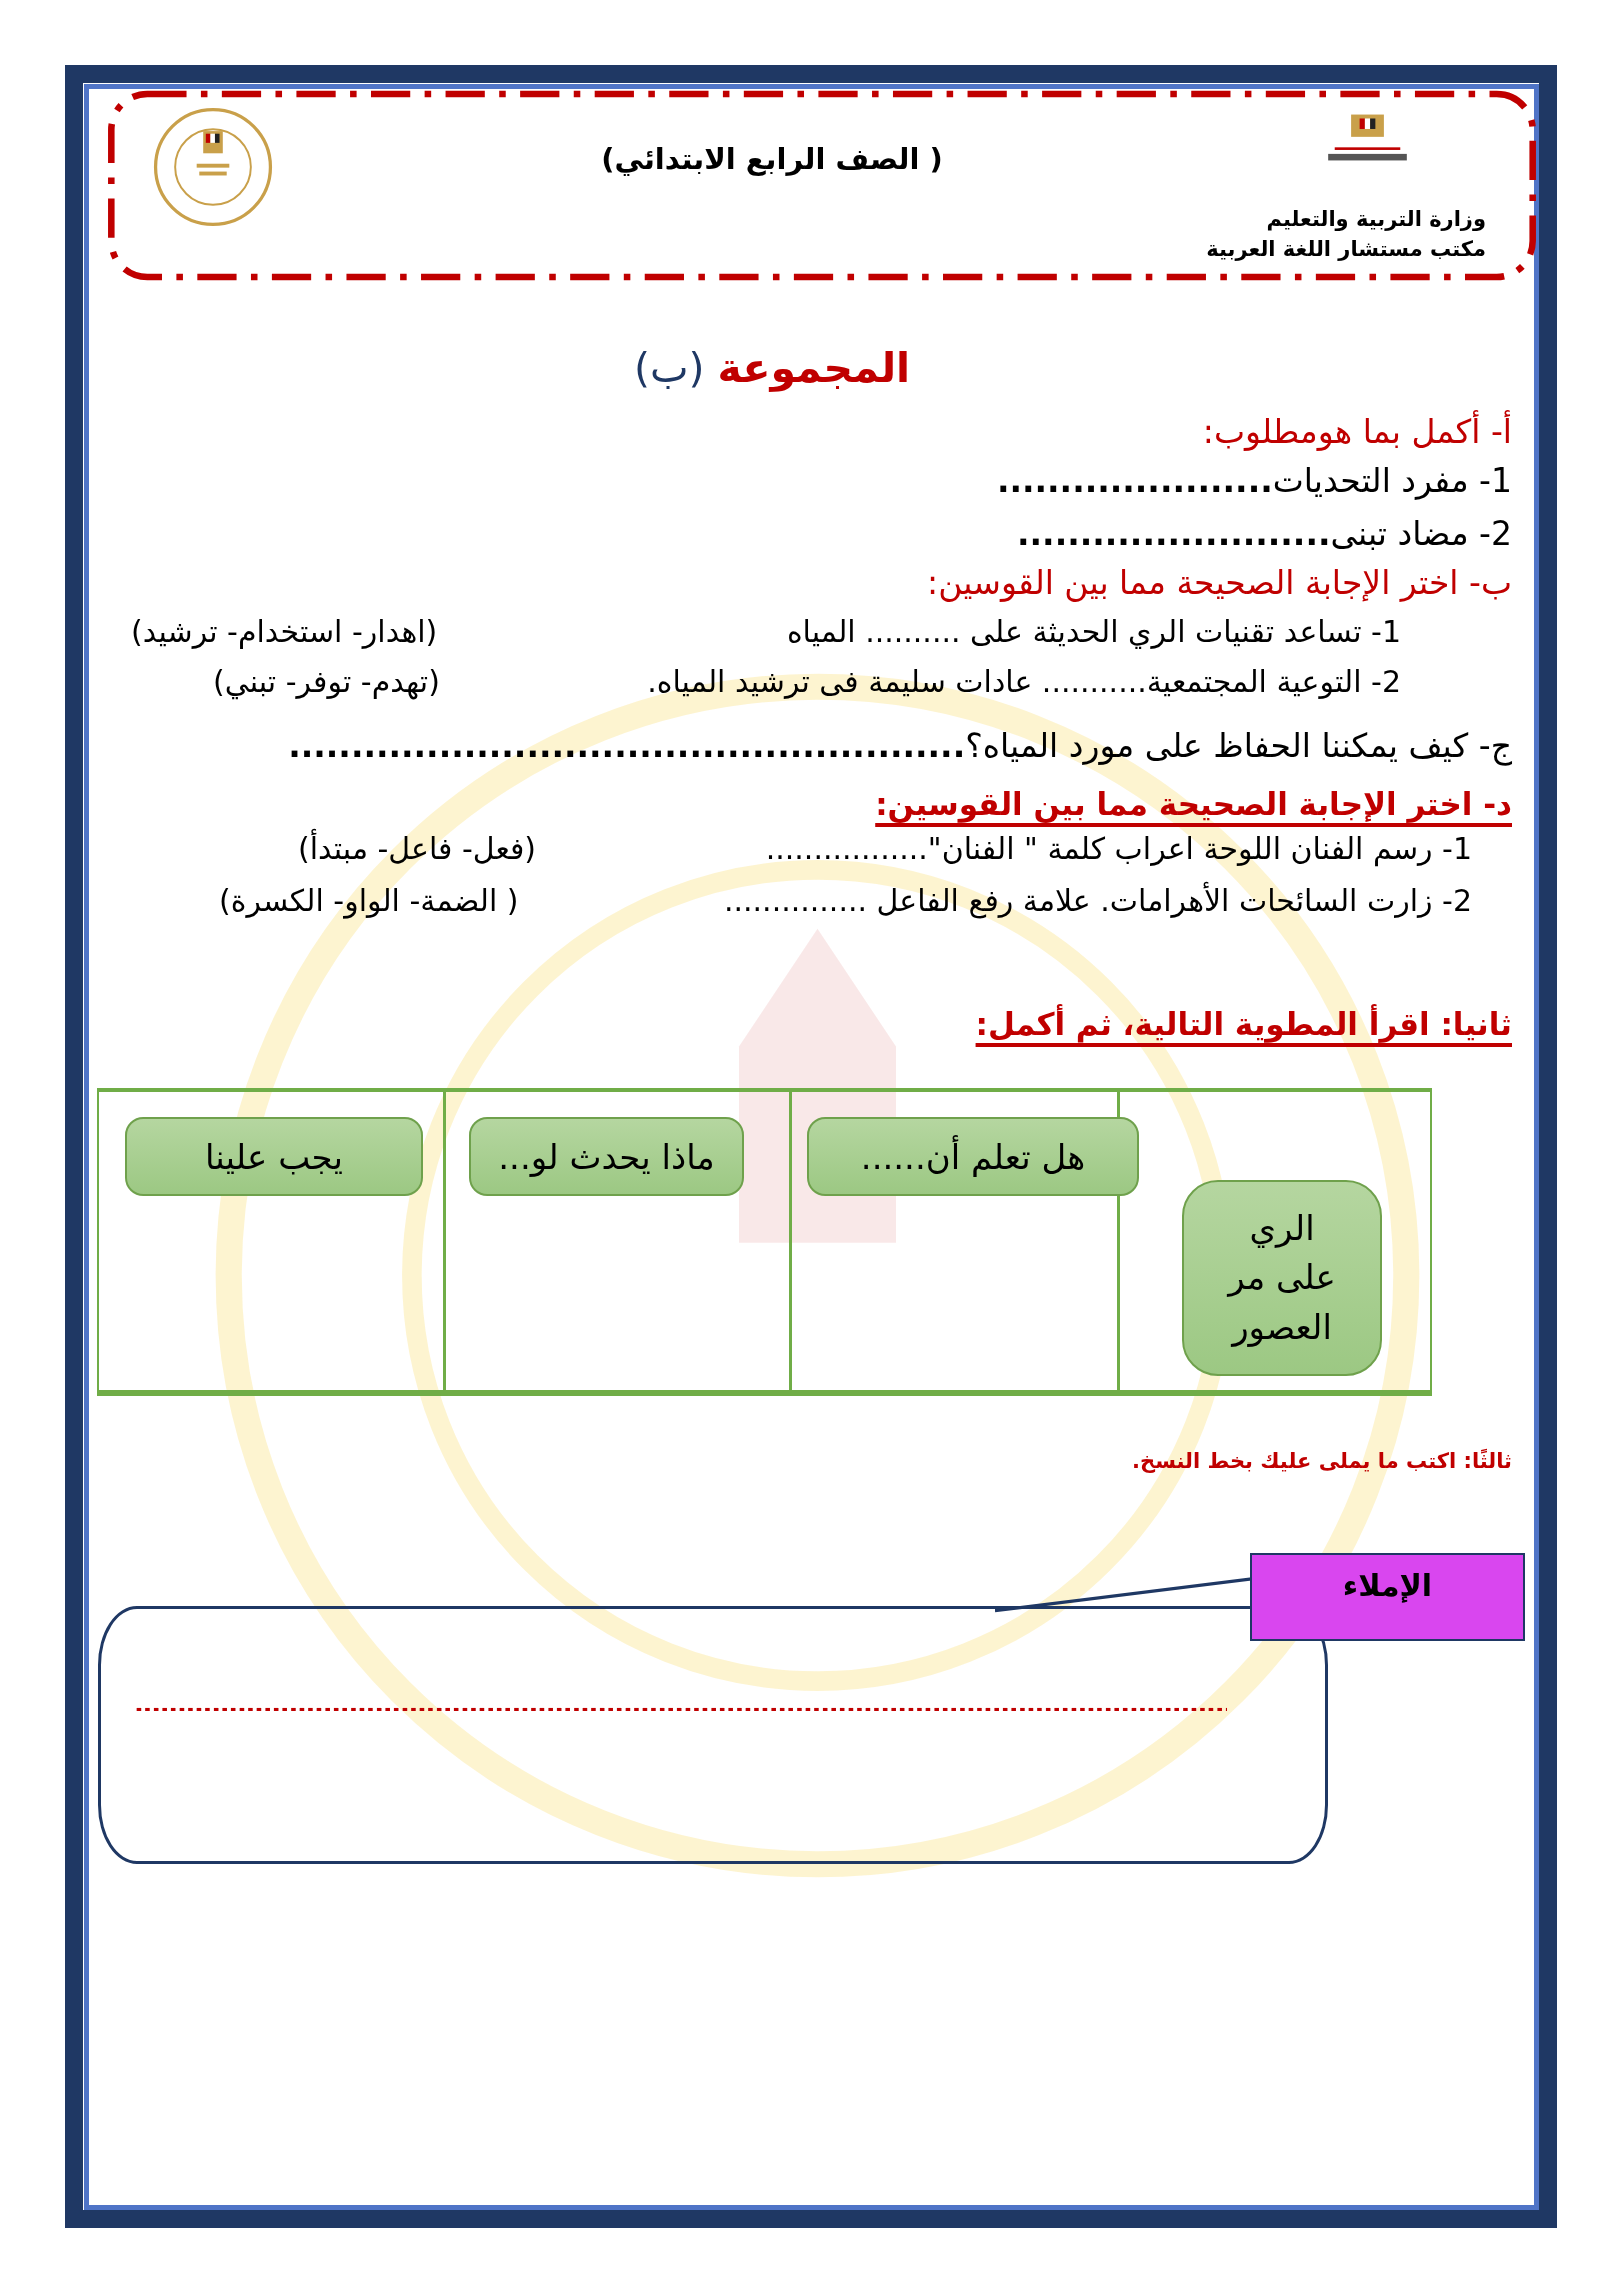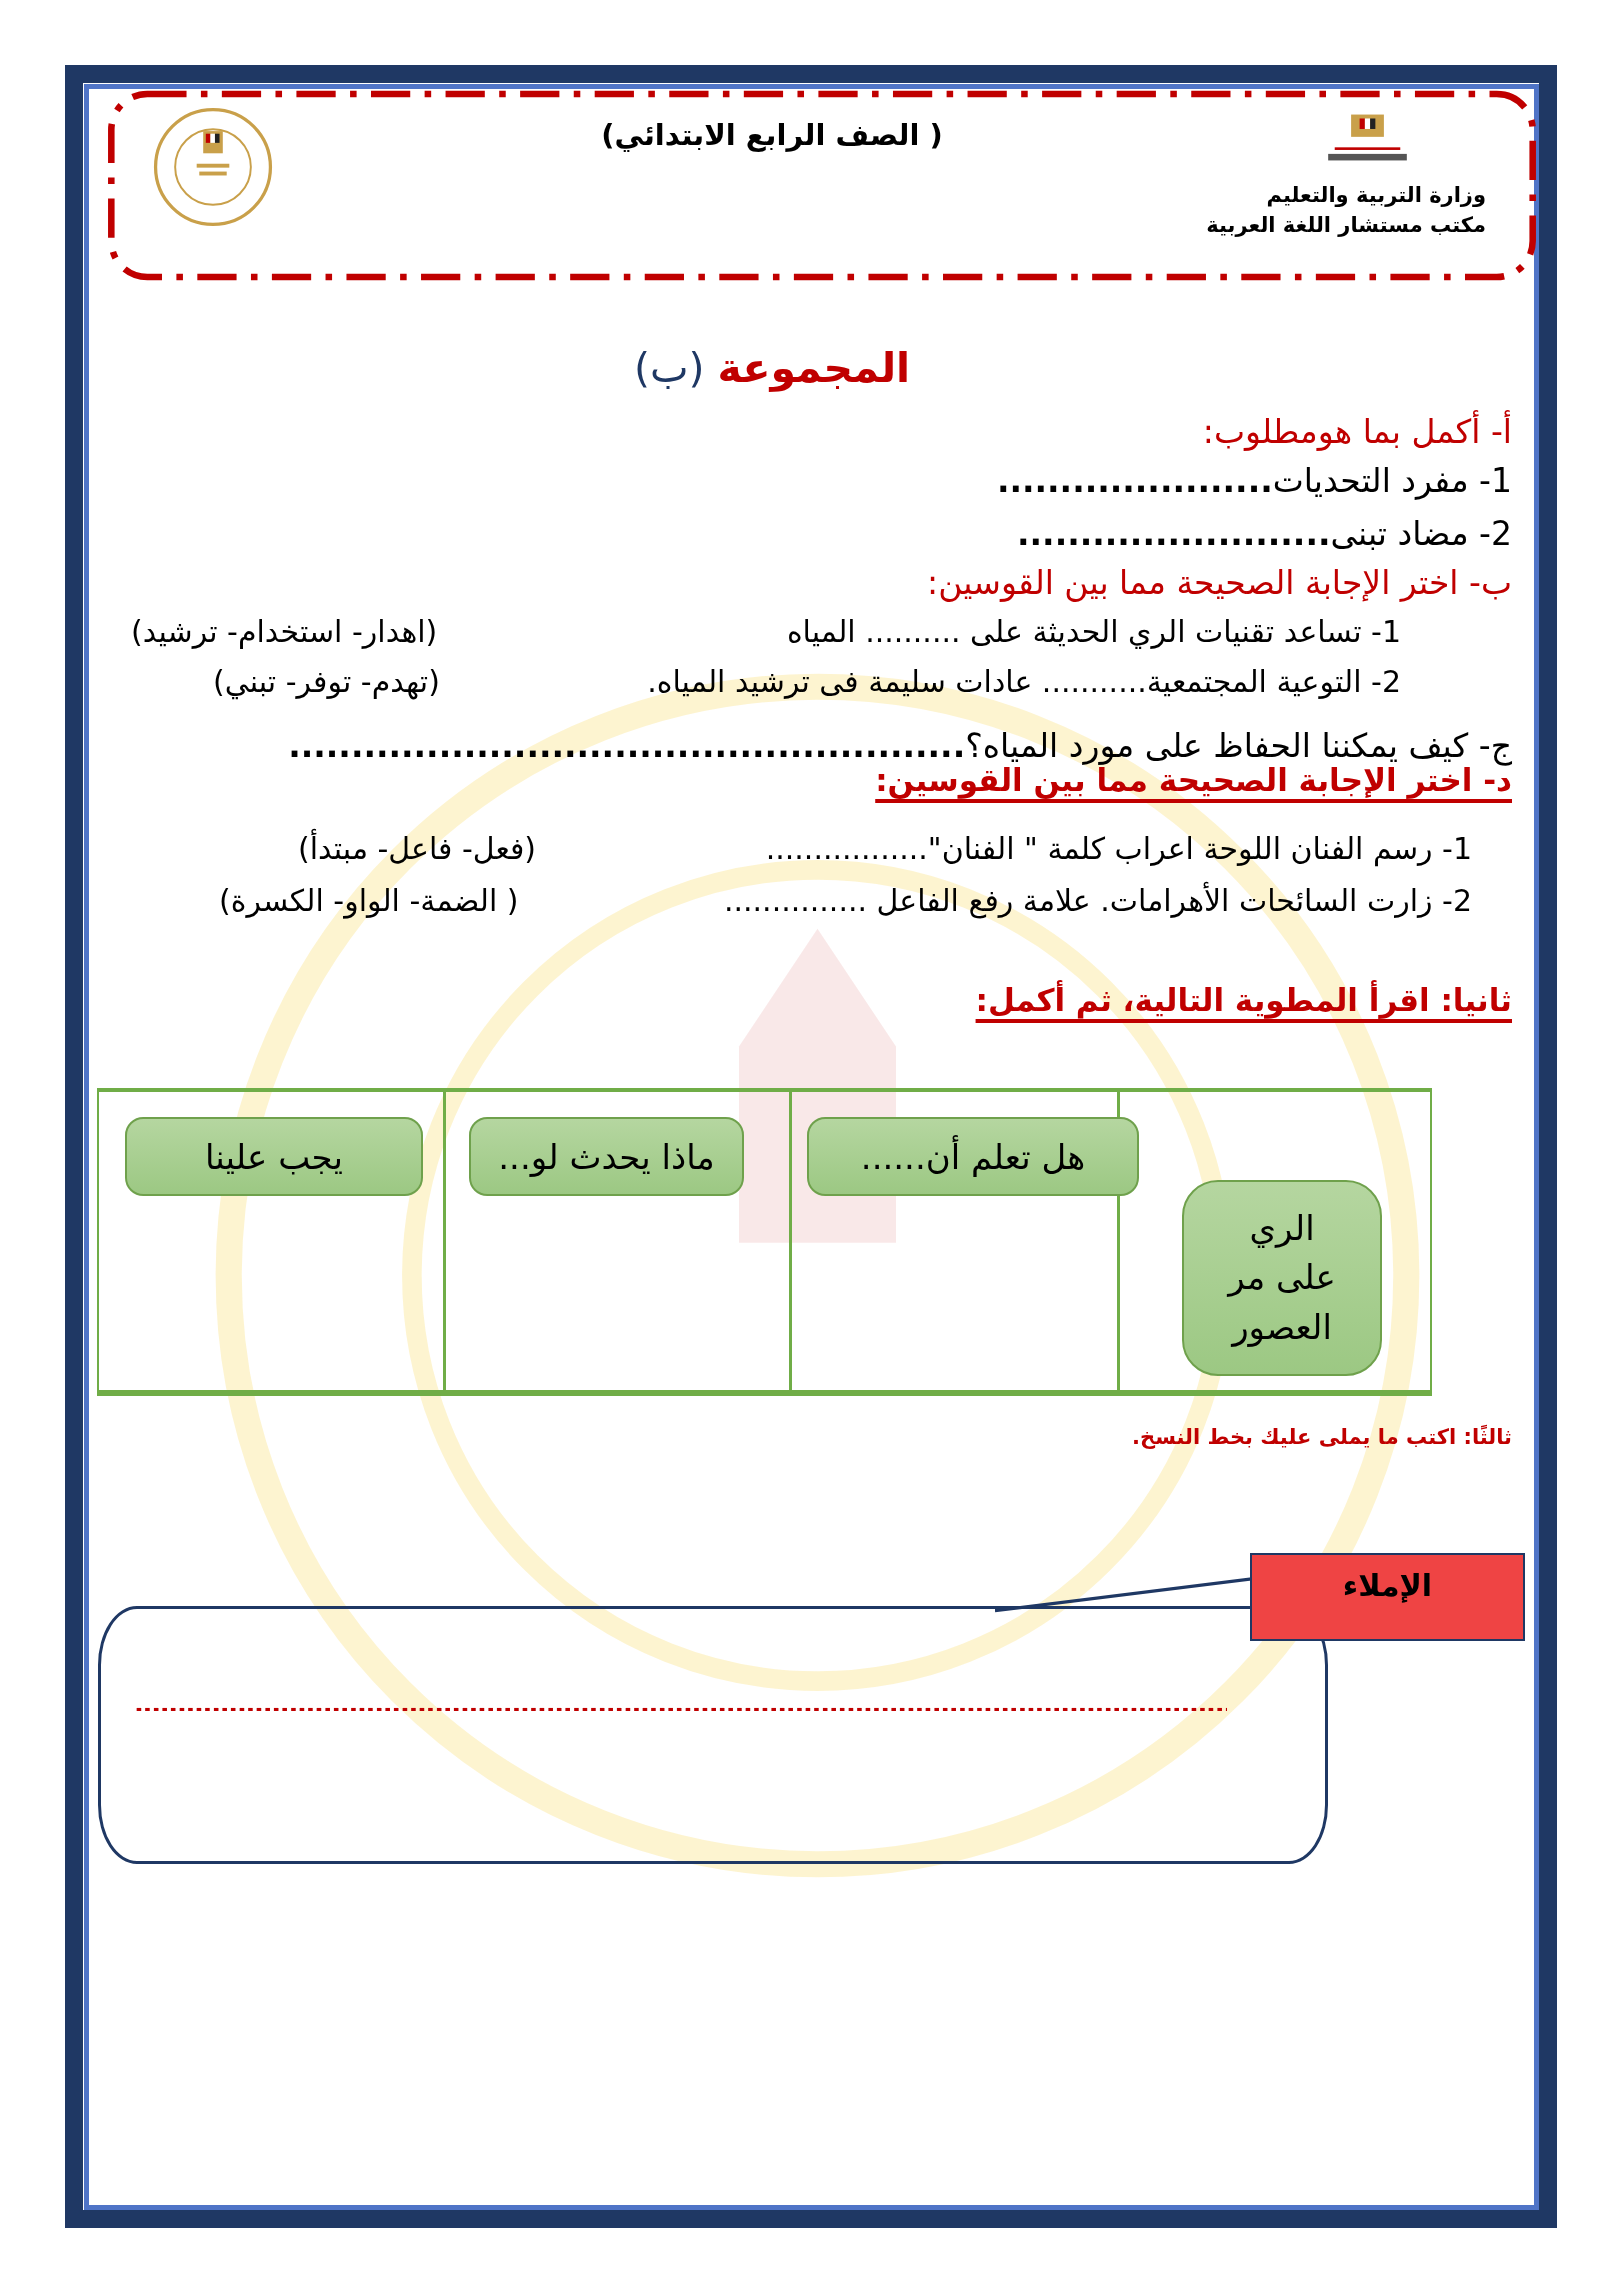--- a/index.html
+++ b/index.html
@@ -9,30 +9,30 @@
          border:18.3px solid #1f3864; box-sizing:border-box; }
   .page-border-inner { position:absolute; left:84px; top:84px; width:1455px; height:2126px;
          border:5.2px solid #4f74c7; box-sizing:border-box; }
   .watermark { position:absolute; left:196px; top:654px; width:1243px; height:1243px; opacity:0.18; pointer-events:none; }
   .header-frame { position:absolute; left:107px; top:90px; width:1430px; height:191px; }
   .abs { position:absolute; }
   .rtl { direction:rtl; text-align:right; }
   .black { color:#000; }
   .red { color:#c00000; }
   .navy { color:#1f3864; }
-  .bold { font-weight:bold; }
+  .bold { font-weight:bold;margin-top:24px; }
   .line { position:absolute; right:111px; white-space:nowrap; direction:rtl; }
   .u { text-decoration:underline; text-decoration-thickness:3.9px; text-underline-offset:7.9px; }
   .fold-table { position:absolute; left:97px; top:1088px; width:1335px; height:308px;
          border-top:4.6px solid #70ad47; border-bottom:6.5px solid #70ad47; border-left:2.6px solid #70ad47; border-right:2.6px solid #70ad47; box-sizing:border-box; }
   .col-div { position:absolute; top:0; bottom:0; width:2.6px; background:#70ad47; }
   .pill { position:absolute; background:linear-gradient(#b5d6a0,#9cc883); border:2px solid #6fa14c; border-radius:18.3px;
           display:flex; align-items:center; justify-content:center; font-family:"DejaVu Sans",sans-serif; font-size:34px; color:#000; direction:rtl; box-sizing:border-box; }
   .dict-box { position:absolute; left:98px; top:1606px; width:1230px; height:258px; border:3.3px solid #1f3864; border-radius:39px / 59px; box-sizing:border-box; }
-  .imla-label { position:absolute; left:1250px; top:1553px; width:275px; height:88px; background:#ef4444; border:2.6px solid #1f3864;
+  .imla-label { position:absolute; left:1250px; top:1553px; width:275px; height:88px; background:#d946ef; border:2.6px solid #1f3864;
           box-sizing:border-box; display:flex; align-items:flex-start; justify-content:center; padding-top:13px; font-weight:bold; font-size:30px; color:#000; }
   .dots-red { position:absolute; left:134px; top:1698px; width:1093px; height:13px; overflow:hidden; color:#c00000; font-size:26px; font-weight:bold; letter-spacing:-1.3px; line-height:13px; white-space:nowrap; }
 </style>
 </head>
 <body>
 
 <div class="page-border-outer"></div>
 <div class="page-border-inner"></div>
 
 <svg class="watermark" viewBox="0 0 1900 1900">

